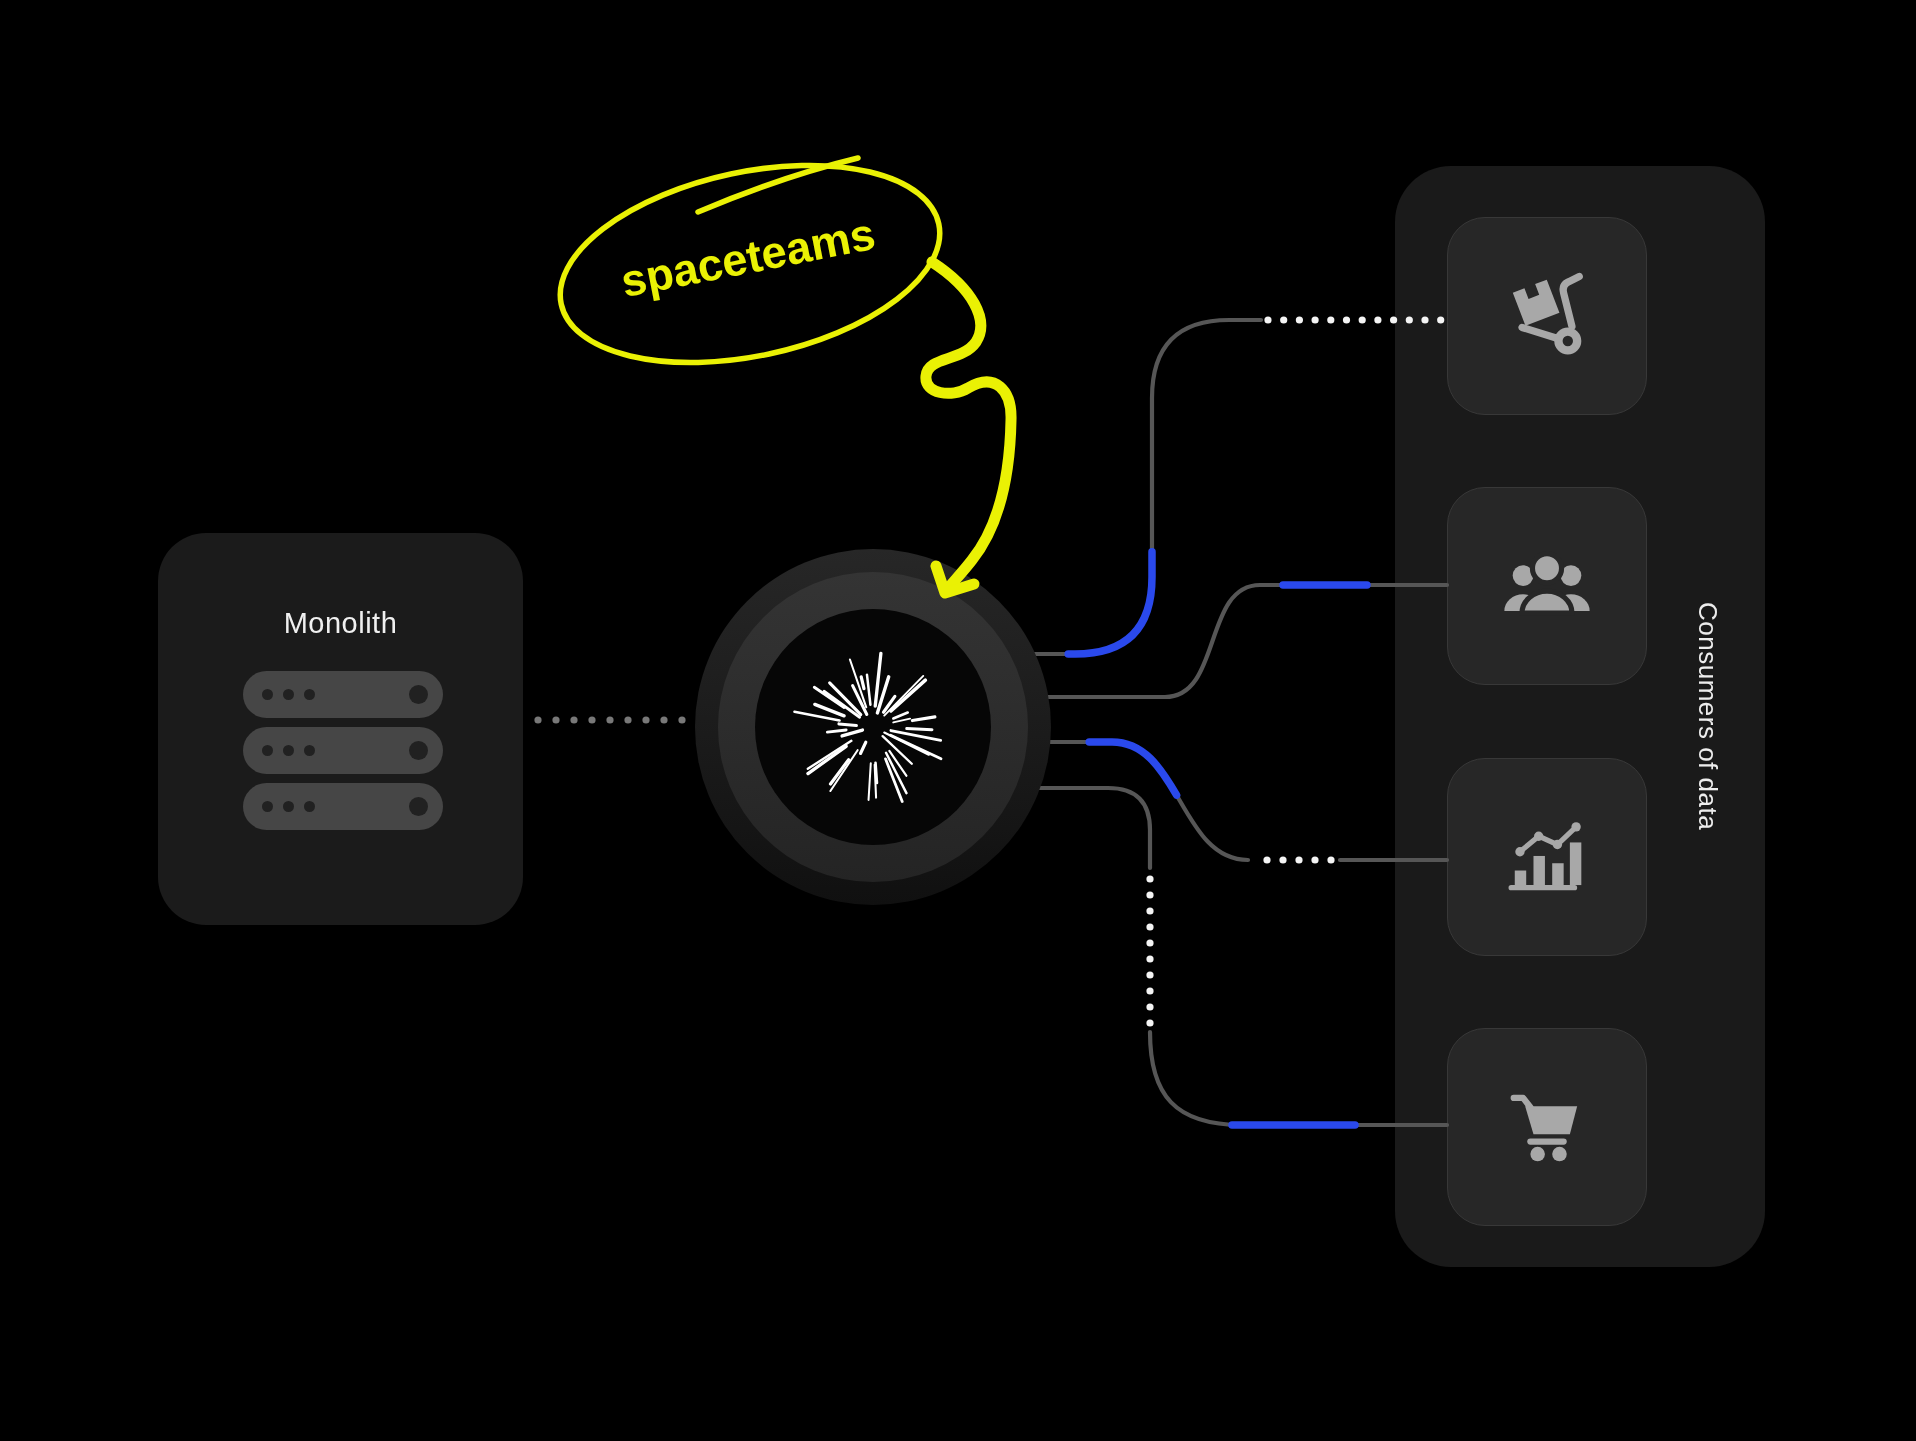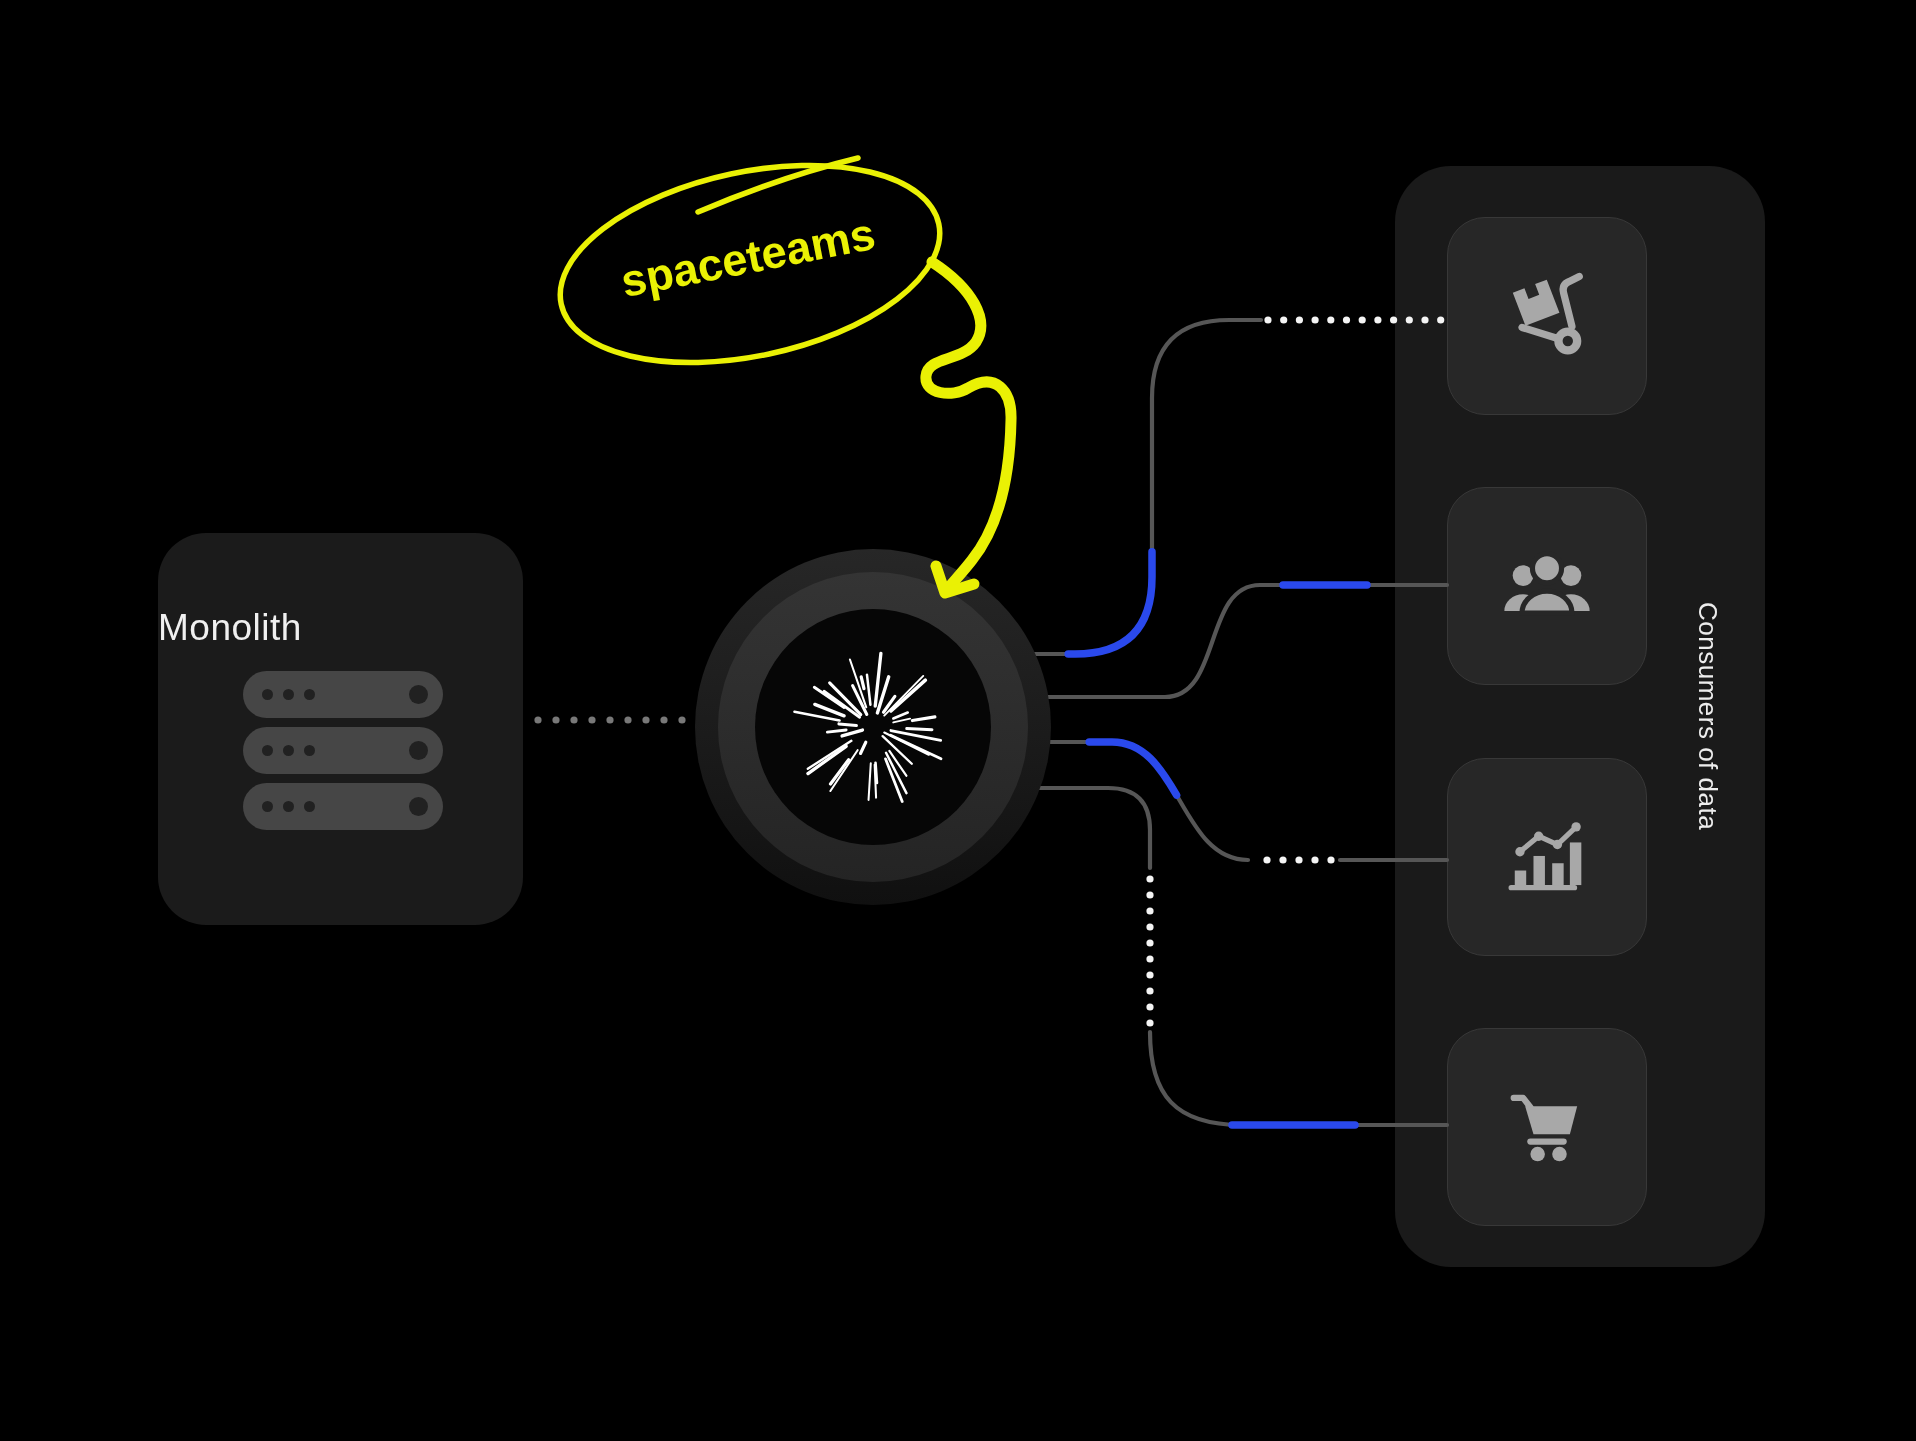--- a/index.html
+++ b/index.html
@@ -2,22 +2,22 @@
 <html style="--background: #000000; --accent-yellow: #eaf104; --accent-blue: #2a49ec; --line-gray: #565656; --dot-gray: #787878; --dot-white: #f4f4f4; --icon-gray: #a8a8a8;"><head>
 <meta charset="utf-8">
 <style>
   html,body{margin:0;padding:0;background:#000;}
   #canvas{position:relative;width:1916px;height:1441px;background:var(--background,#000);overflow:hidden;
           font-family:"Liberation Sans","DejaVu Sans",sans-serif;}
 
   
   #monolith{position:absolute;left:158px;top:533px;width:365px;height:392px;
             background:#1b1b1b;border-radius:48px;z-index:2;}
-  #monolith .label{position:absolute;top:74px;left:0;width:100%;text-align:left;
-            color:#f0f0f0;font-size:37px;font-weight:500;letter-spacing:.5px;}
+  #monolith .label{position:absolute;top:74px;left:0;width:100%;text-align:center;
+            color:#f0f0f0;font-size:29px;font-weight:500;letter-spacing:.5px;}
   .server-stack{position:absolute;left:85px;top:138px;width:200px;}
   .server-bar{position:relative;width:200px;height:47px;background:#464646;border-radius:24px;margin-bottom:9px;}
   .server-bar .d{position:absolute;top:18px;width:11px;height:11px;border-radius:50%;background:#212121;}
   .server-bar .d1{left:19px}.server-bar .d2{left:40px}.server-bar .d3{left:61px}
   .server-bar .dr{position:absolute;top:14px;right:15px;width:19px;height:19px;border-radius:50%;background:#212121;}
 
   
   #hub{position:absolute;left:695px;top:549px;width:356px;height:356px;border-radius:50%;
        background:linear-gradient(180deg,#272727,#101010);z-index:3;
        display:flex;align-items:center;justify-content:center;}

